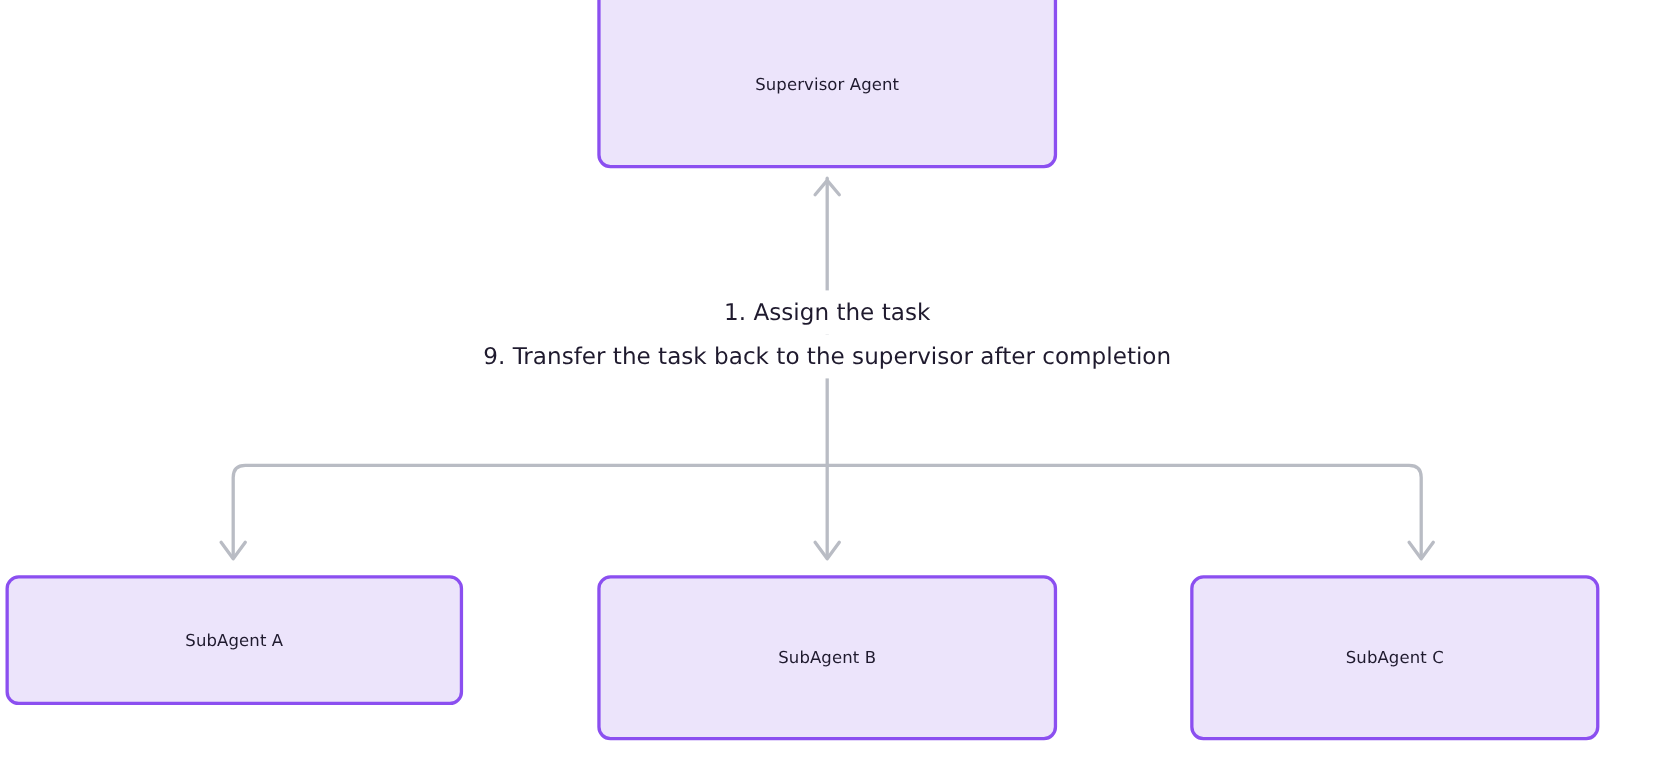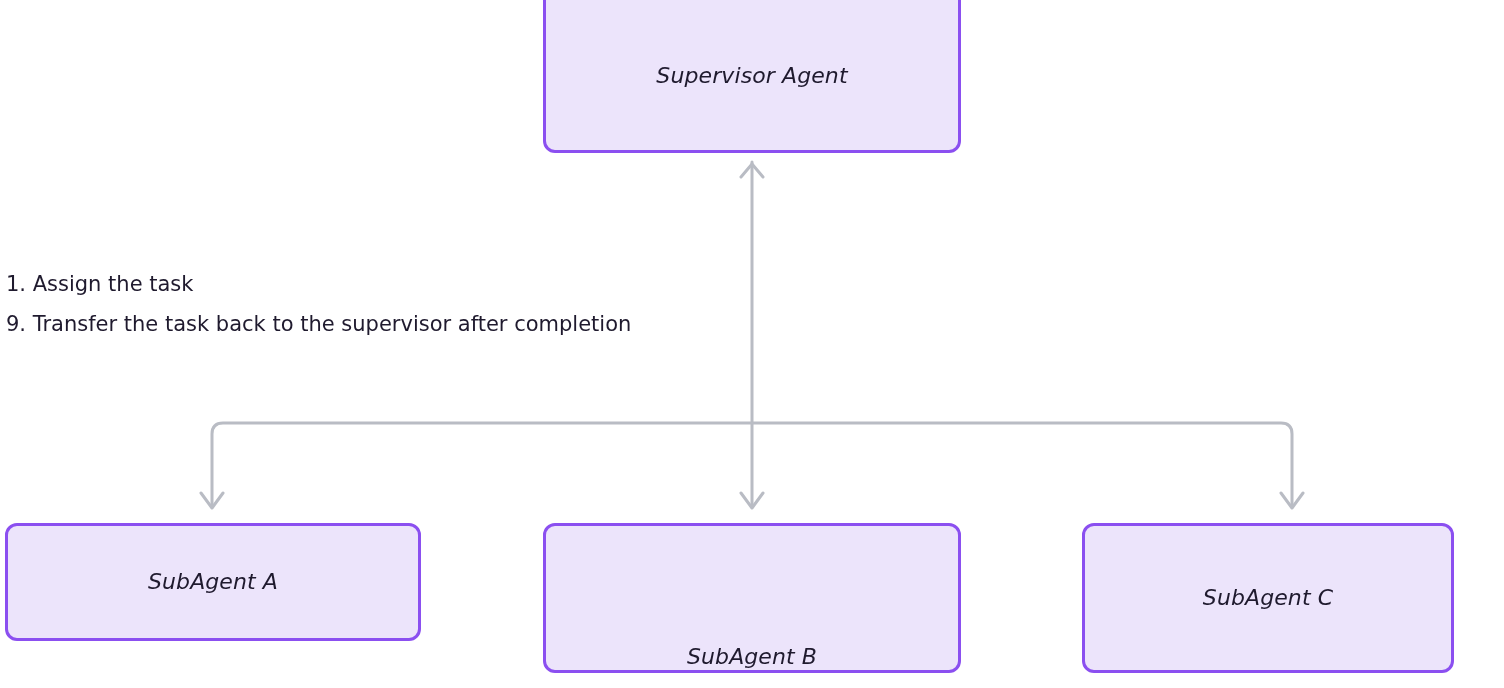--- a/index.html
+++ b/index.html
@@ -31,58 +31,57 @@
     box-sizing: border-box;
     background: #ece4fb;
     border: 3px solid #8b4ff0;
     border-radius: 12px;
     display: flex;
     align-items: center;
     justify-content: center;
   }
   .node-label {
     font-family: "DejaVu Sans", sans-serif;
-    font-size: 22px;
+    font-size: 15px;
     line-height: 1.2;
     color: #1f1a2e;
     letter-spacing: 0.1px;
     white-space: nowrap;
-    font-style: italic;
   }
   #node-supervisor {
     left: 543px;
     top: -16px;
     width: 418px;
     height: 169px;
     padding-top: 16px;
   }
   #node-suba {
     left: 5px;
     top: 523px;
     width: 416px;
     height: 118px;
   }
   #node-subb {
     left: 543px;
     top: 523px;
     width: 418px;
     height: 150px;
-    align-items: flex-end;
   }
   #node-subc {
     left: 1082px;
     top: 523px;
     width: 372px;
     height: 150px;
   }
   #edge-caption {
     position: absolute;
     left: 0;
     top: 264px;
     width: 1504px;
+    text-align: center;
     pointer-events: none;
   }
   .caption-line {
     font-family: "DejaVu Sans", sans-serif;
     font-size: 21px;
     line-height: 40px;
     color: #1f1a2e;
     white-space: nowrap;
     background: #ffffff;
     display: inline-block;

